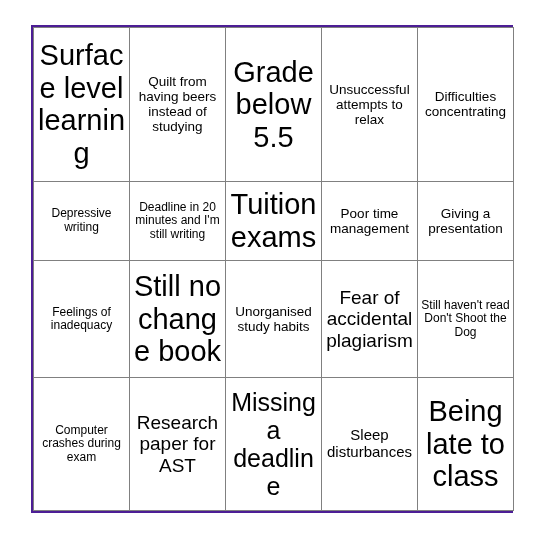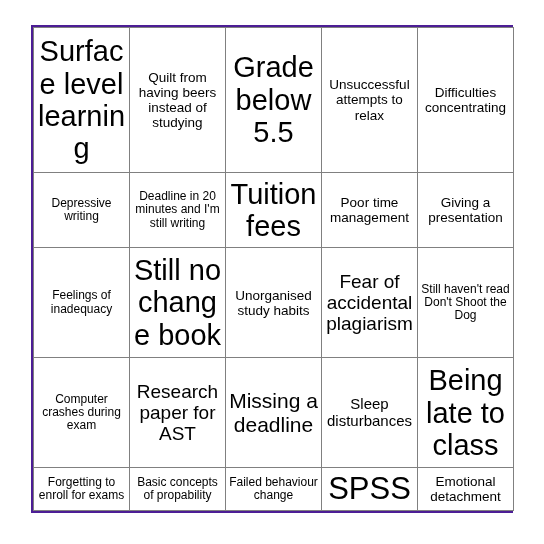--- a/index.html
+++ b/index.html
@@ -48,21 +48,21 @@
   }
 
   
   .bingo-grid col { width: 96px; }
 
   
   .fs-xs  { font-size: 15px; }
   .fs-s   { font-size: 13.5px; }
   .fs-m   { font-size: 12px; }
   .fs-l   { font-size: 19px; }
-  .fs-xl  { font-size: 21px; }
+  .fs-xl  { font-size: 25px; }
   .fs-xxl { font-size: 29px; }
   .fs-huge{ font-size: 31px; }
 
   .cell-text {
     display: block;
     white-space: pre-line;
   }
 </style>
 </head>
 <body>
@@ -95,21 +95,21 @@
           </td>
       </tr>
       <tr>
         <td class="fs-m">
             <span class="cell-text">Depressive writing</span>
           </td>
         <td class="fs-m">
             <span class="cell-text">Deadline in 20 minutes and I'm still writing</span>
           </td>
         <td class="fs-xxl">
-            <span class="cell-text">Tuition fees</span>
+            <span class="cell-text">Tuition exams</span>
           </td>
         <td class="fs-s">
             <span class="cell-text">Poor time management</span>
           </td>
         <td class="fs-s">
             <span class="cell-text">Giving a presentation</span>
           </td>
       </tr>
       <tr>
         <td class="fs-m">
@@ -138,32 +138,15 @@
         <td class="fs-xl">
             <span class="cell-text">Missing a deadline</span>
           </td>
         <td class="fs-xs">
             <span class="cell-text">Sleep disturbances</span>
           </td>
         <td class="fs-xxl">
             <span class="cell-text">Being late to class</span>
           </td>
       </tr>
-      <tr>
-        <td class="fs-m">
-            <span class="cell-text">Forgetting to enroll for exams</span>
-          </td>
-        <td class="fs-m">
-            <span class="cell-text">Basic concepts of propability</span>
-          </td>
-        <td class="fs-m">
-            <span class="cell-text">Failed behaviour change</span>
-          </td>
-        <td class="fs-huge">
-            <span class="cell-text">SPSS</span>
-          </td>
-        <td class="fs-s">
-            <span class="cell-text">Emotional detachment</span>
-          </td>
-      </tr>
     </tbody>
   </table>
 </div>
 
 </body></html>

